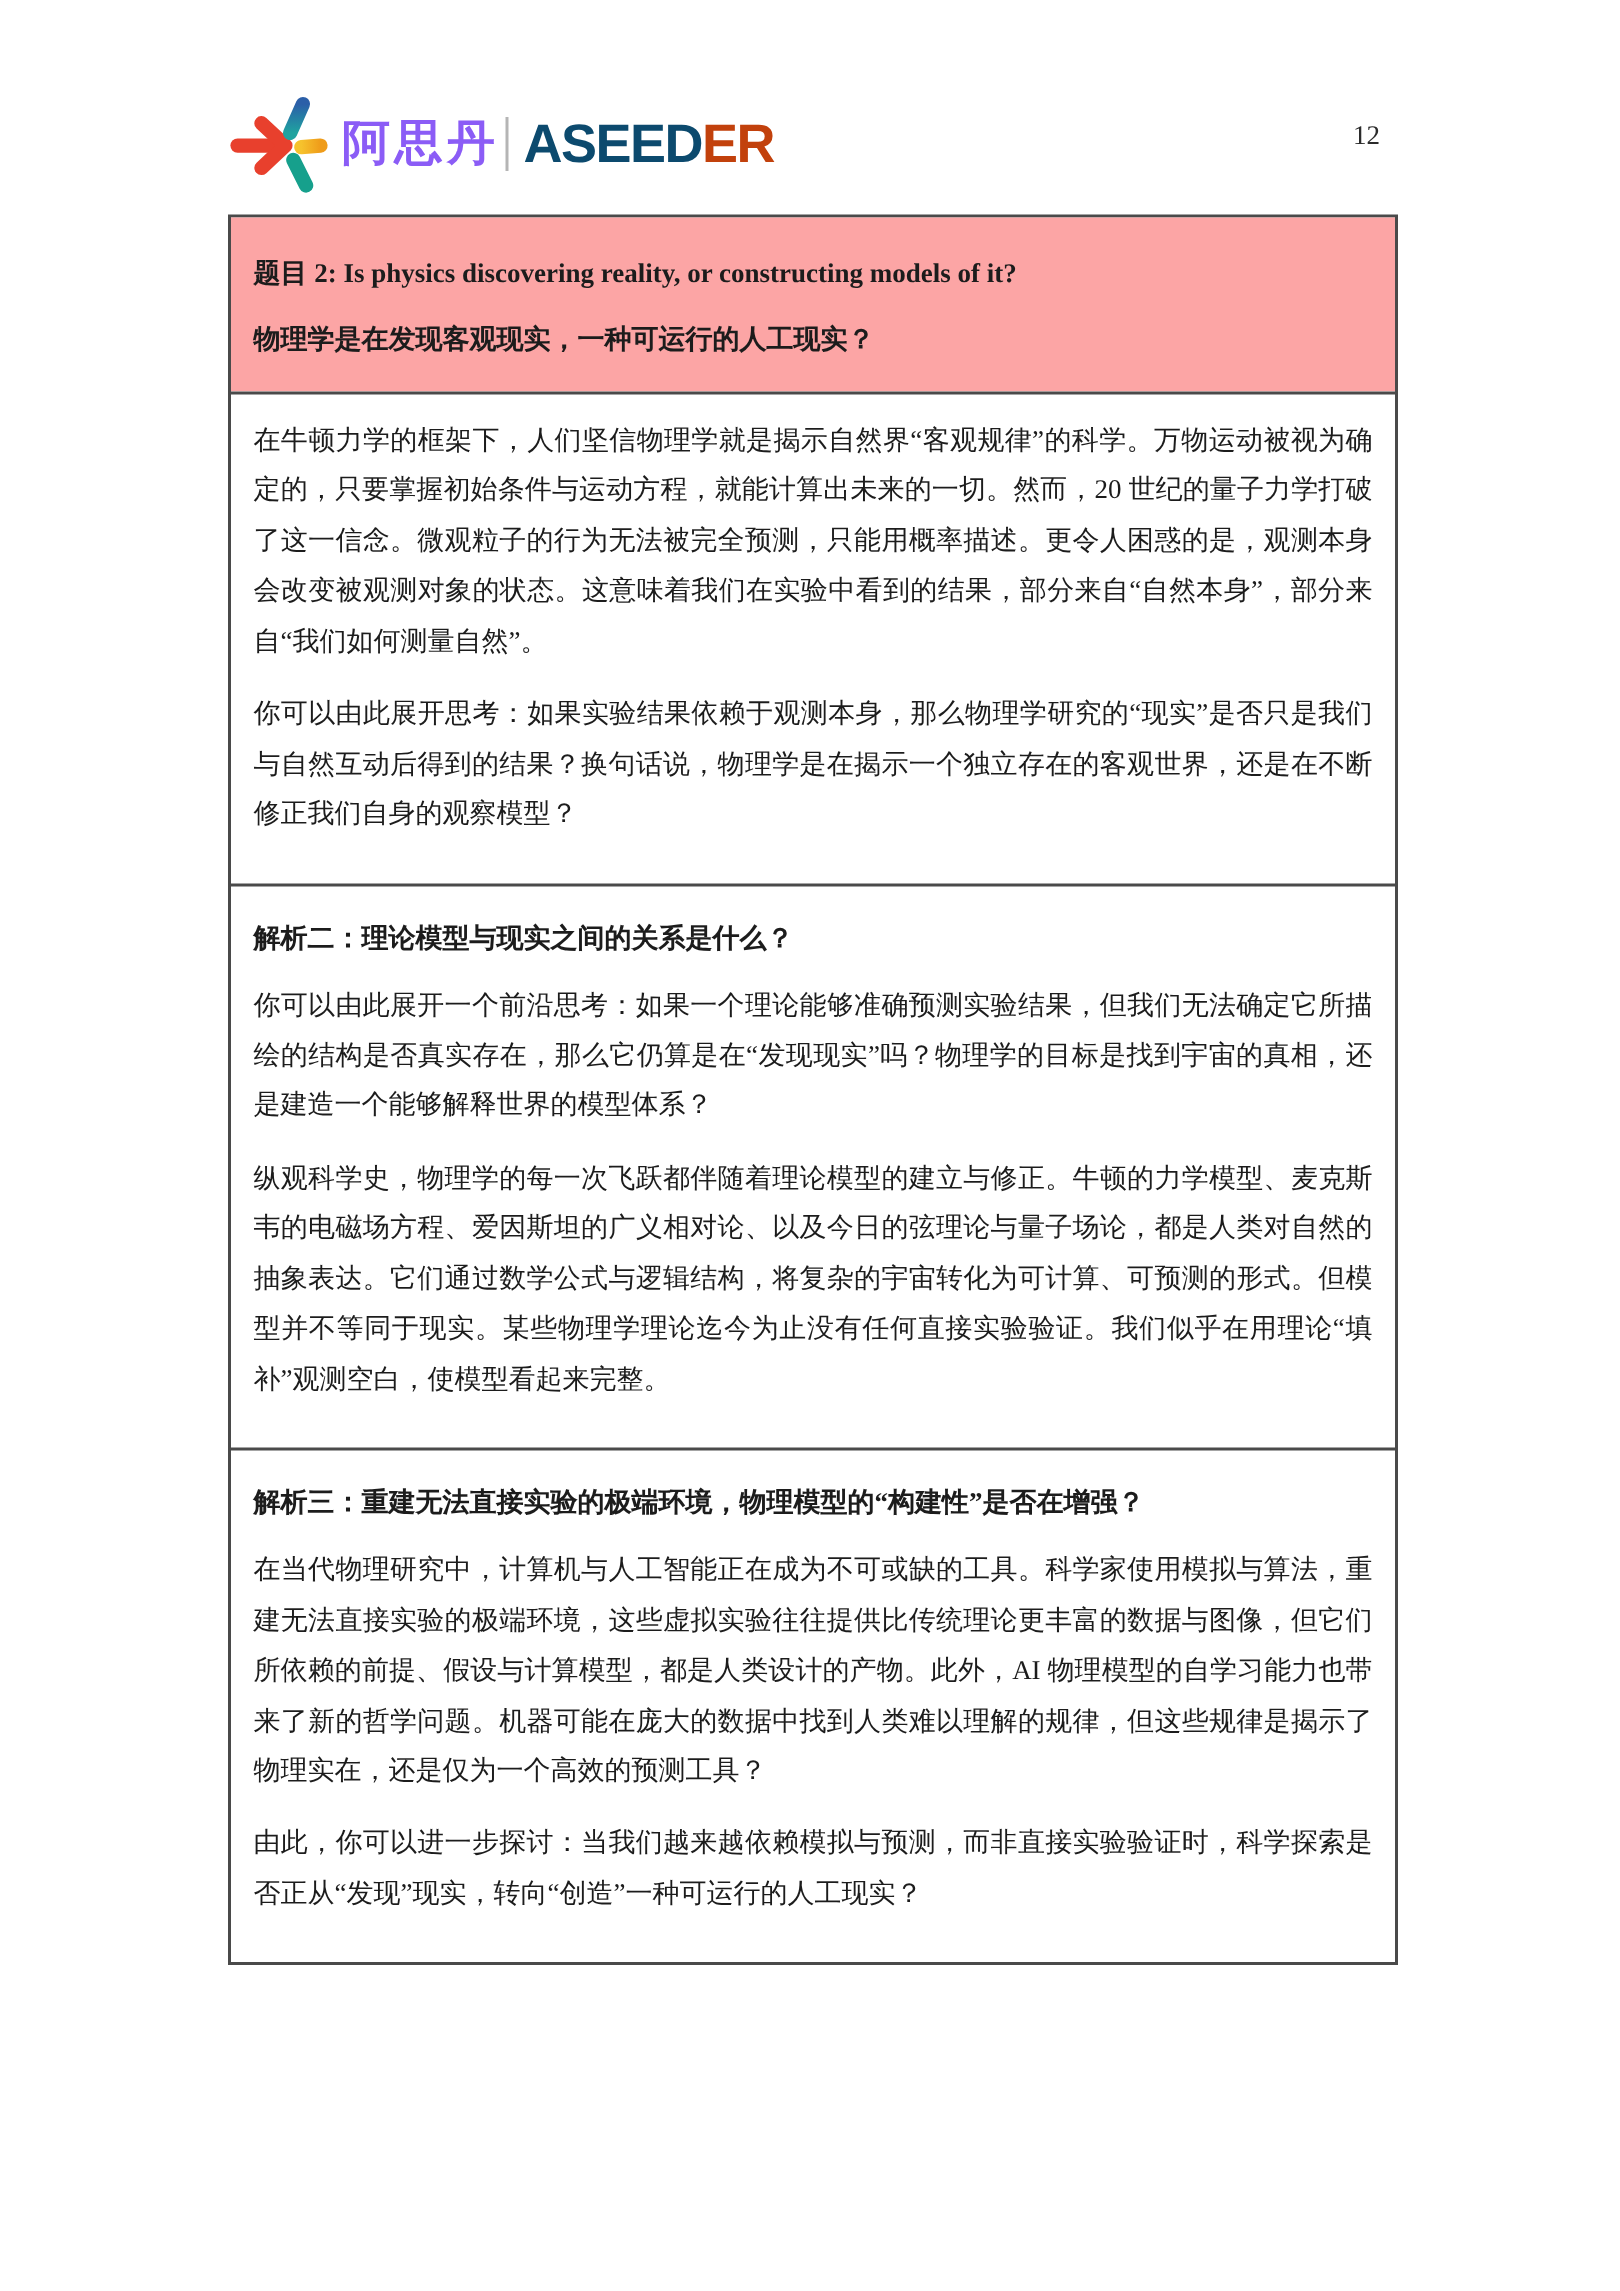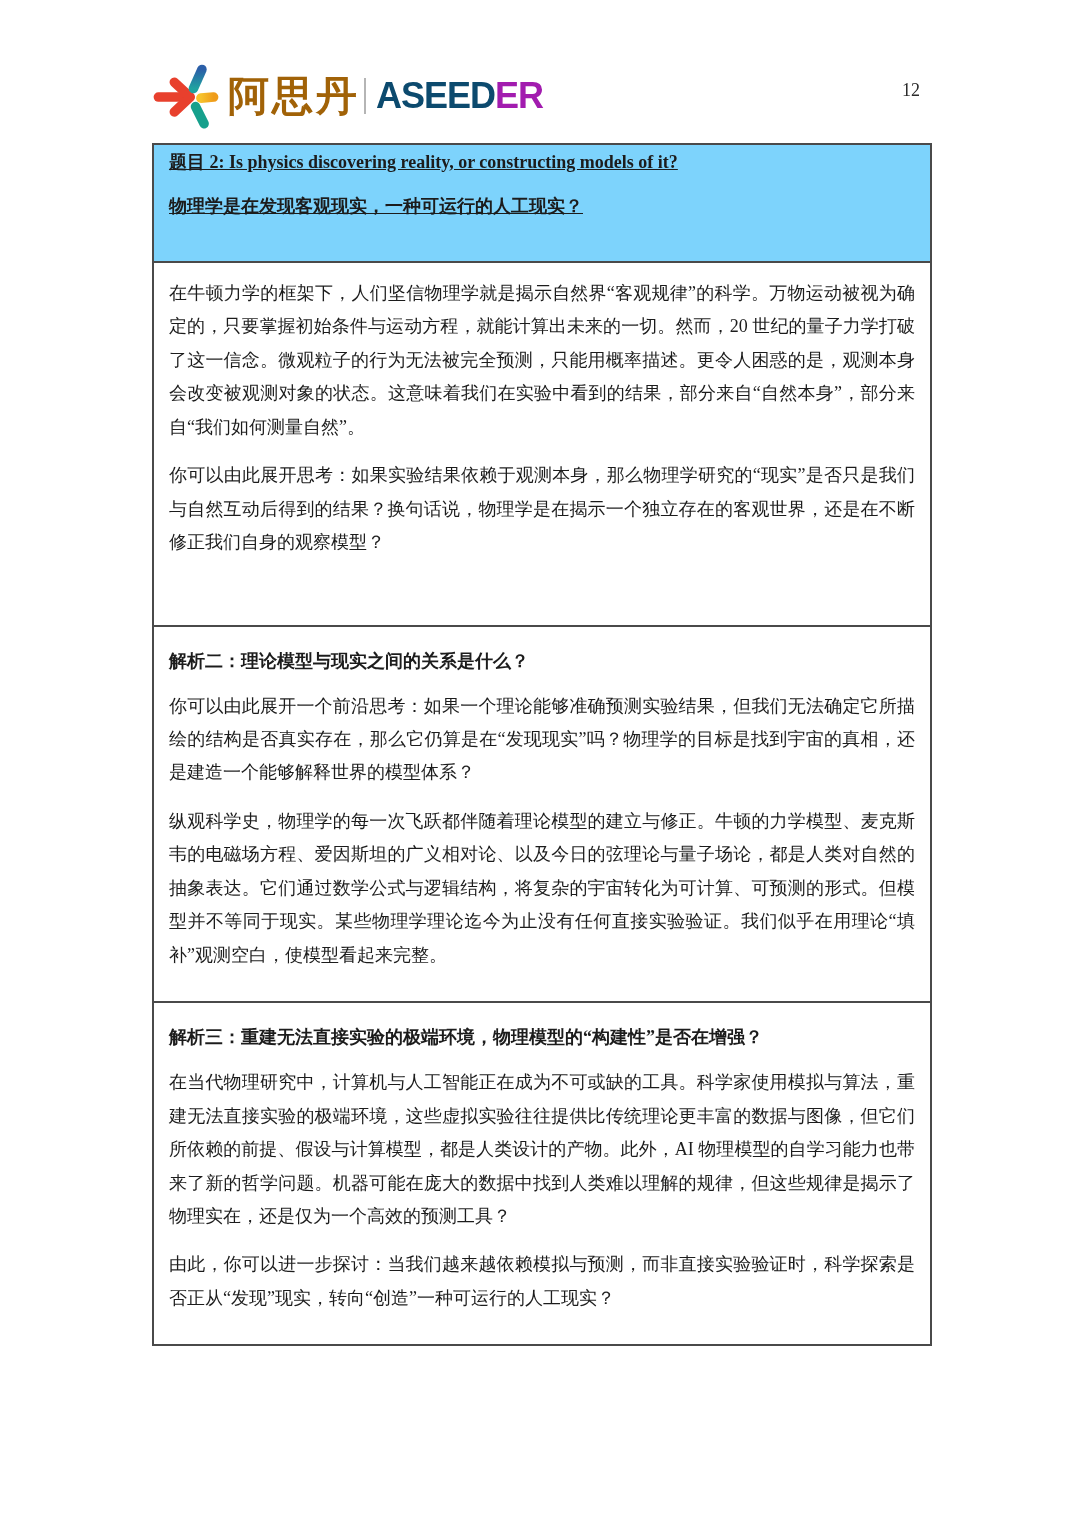--- a/index.html
+++ b/index.html
@@ -19,64 +19,63 @@
     top: 62px;
     width: 780px;
     display: flex;
     justify-content: space-between;
     align-items: flex-start;
   }
   .logo { display: flex; align-items: center; }
   .logo-icon { width: 68px; height: 68px; margin-right: 8px; }
   .logo-cn {
     font-family: "Liberation Sans", sans-serif;
-    font-size: 41px;
+    font-size: 32px;
     font-weight: 600;
-    color: #a16207;
+    color: #8b5cf6;
     letter-spacing: 3px;
   }
   .logo-divider {
     width: 2px; height: 36px;
     background: #b5b5b5;
     margin: 0 10px 0 4px;
   }
   .logo-en {
     font-family: "Liberation Sans", sans-serif;
     font-size: 36px;
     font-weight: 800;
     letter-spacing: -1px;
     white-space: nowrap;
   }
   .logo-en .en-dark  { color: #0c4a6e; }
-  .logo-en .en-light { color: #a21caf; }
+  .logo-en .en-light { color: #c2410c; }
   .page-number {
     font-size: 18px;
     color: #2b2b2b;
     margin-top: 18px;
     padding-right: 12px;
   }
   
   .doc-table {
     position: absolute;
     left: 152px;
     top: 143px;
     width: 780px;
     border: 2px solid #4a4a4a;
     background: #ffffff;
   }
   .row { padding: 14px 15px; background: #ffffff; }
   .row + .row { border-top: 2px solid #4a4a4a; }
   .row-question {
-    background: #7dd3fc;
+    background: #fca5a5;
     min-height: 116px;
-    padding-top: 4px;
-    text-decoration: underline;
+    padding-top: 24px;
   }
   .row-section-1 { min-height: 306px; }
-  .row-section-2 { min-height: 311px; margin-top: 36px; }
+  .row-section-2 { min-height: 311px; }
   .row-section-3 { min-height: 311px; }
   .q-line {
     font-size: 18px;
     font-weight: bold;
     line-height: 1.5;
   }
   .q-line + .q-line { margin-top: 17px; }
   .section-heading {
     font-size: 18px;
     font-weight: bold;

